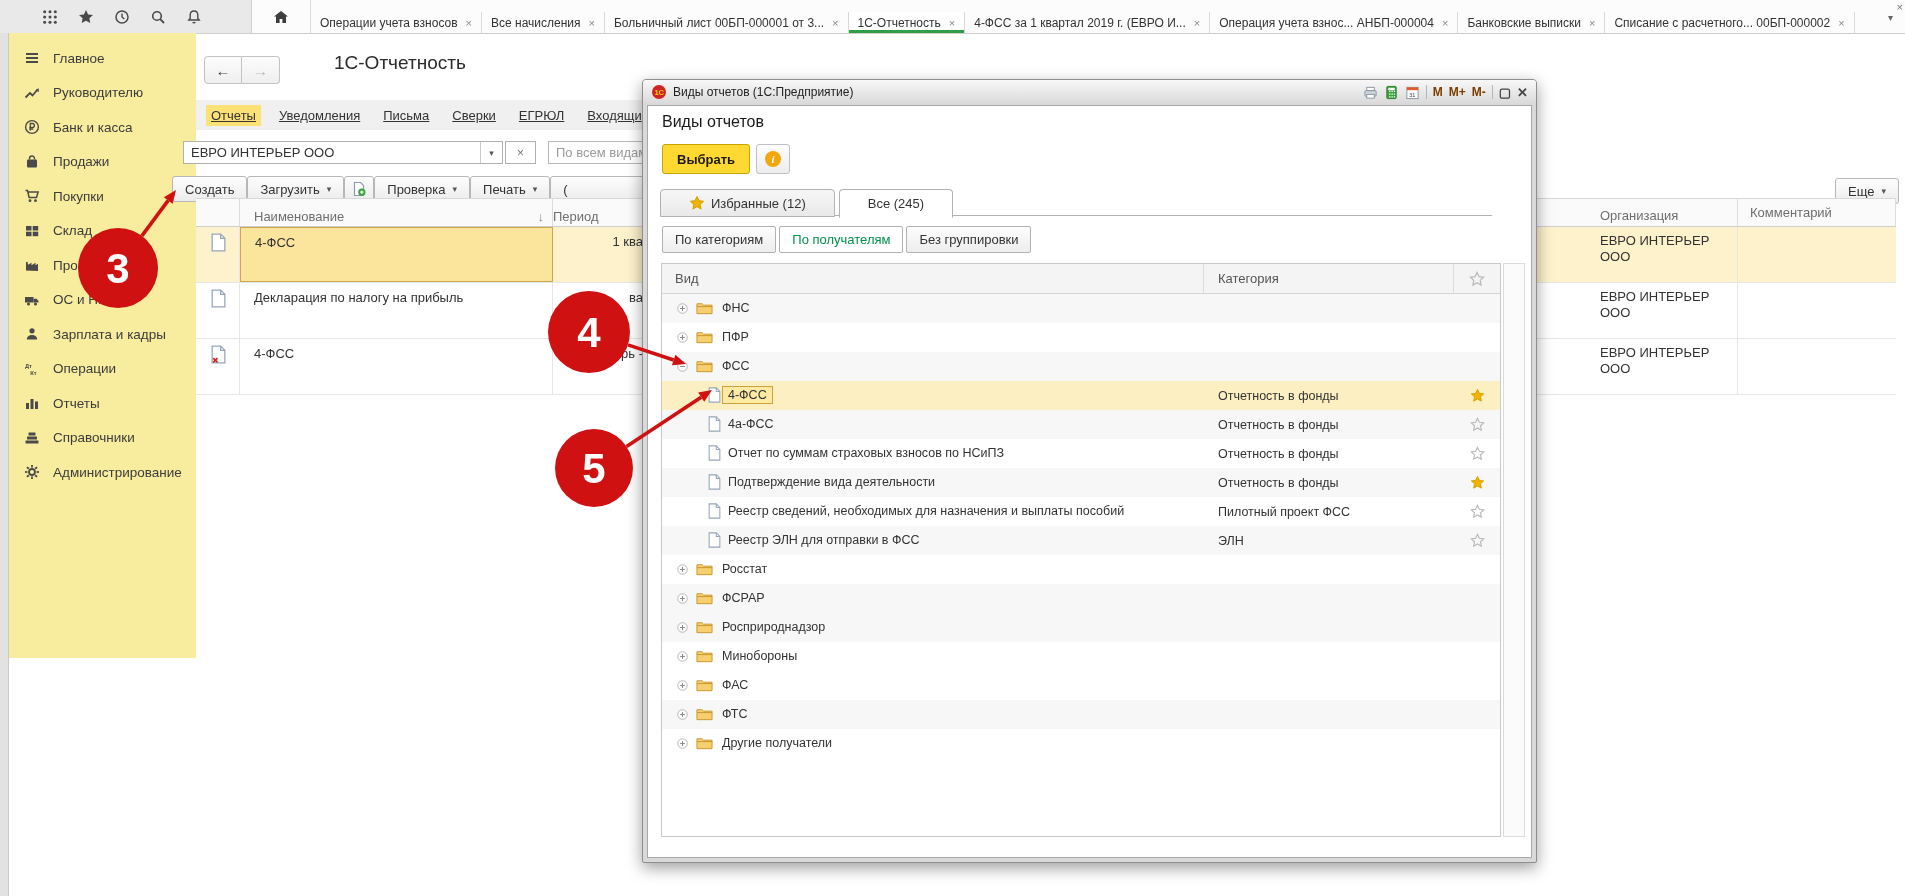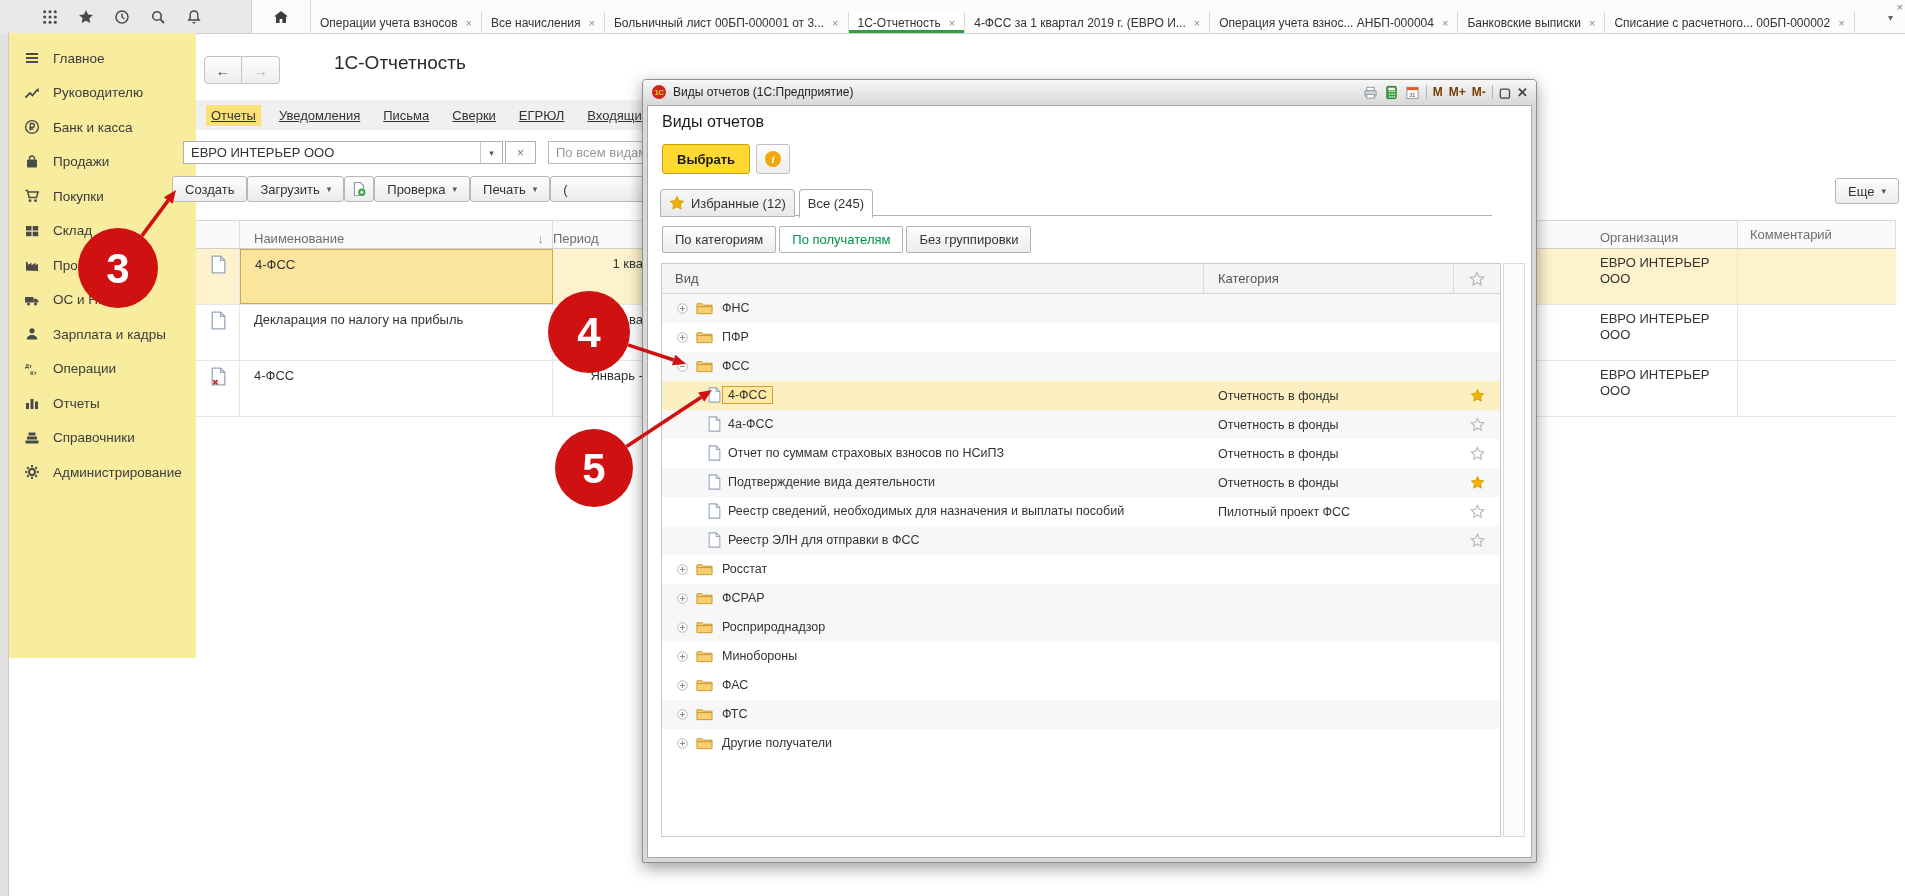--- a/index.html
+++ b/index.html
@@ -55,21 +55,21 @@
 
   .toolbar{position:absolute;left:172px;top:176px;height:27px;display:flex;}
   .btn{height:26px;border:1px solid #b7b7b7;border-radius:3px;background:linear-gradient(#fdfdfd,#ececec);
        font-size:13px;color:#333;display:inline-flex;align-items:center;padding:0 12px;white-space:nowrap;box-sizing:border-box;}
   .btn .dd{margin-left:7px;font-size:9px;color:#555;}
   .btn.iconbtn{width:30px;padding:0;justify-content:center;}
   .btn.partial{width:104px;justify-content:flex-start;}
   .more-btn{position:absolute;left:1835px;top:178px;}
 
   
-  .mtable{position:absolute;left:196px;top:220px;width:1700px;}
+  .mtable{position:absolute;left:196px;top:198px;width:1700px;}
   .mt-row{position:relative;height:55px;border-bottom:1px solid #e6e6e6;background:#fff;}
   .mt-head{height:27px;background:#fafafa;border-top:1px solid #d8d8d8;border-bottom:1px solid #cfcfcf;}
   .mt-cell{position:absolute;top:0;bottom:0;box-sizing:border-box;border-right:1px solid #e6e6e6;overflow:hidden;}
   .mt-head .mt-cell{border-right:1px solid #dcdcdc;color:#6e6e6e;font-size:13px;}
   .c-ic{left:0;width:44px;} .c-name{left:44px;width:313px;} .c-per{left:357px;width:95px;}
   .c-org{left:1394px;width:148px;} .c-com{left:1542px;width:158px;border-right:none;}
   .mt-head .c-name{display:flex;align-items:center;padding-left:14px;}
   .mt-head .c-name .sort{margin-left:auto;margin-right:8px;color:#8a8a8a;}
   .mt-head .c-per,.mt-head .c-org,.mt-head .c-com{display:flex;align-items:center;padding-left:12px;}
   .mt-row .c-ic{padding:6px 0 0 15px;}
@@ -93,21 +93,21 @@
   .m-win{color:#444;font-size:13px;font-weight:bold;}
   .m-client{position:absolute;left:4px;right:4px;top:25px;bottom:4px;background:#fff;border:1px solid #a8a8a8;box-sizing:border-box;}
   .m-heading{position:absolute;left:14px;top:7px;font-size:16px;color:#1a1a1a;}
   .m-select{position:absolute;left:14px;top:38px;height:28px;padding:0 14px;background:#ffd932;border:1px solid #c7a400;
         border-radius:3px;font-size:13px;font-weight:bold;color:#1a1a1a;display:inline-flex;align-items:center;}
   .m-info{position:absolute;left:108px;top:38px;width:32px;height:28px;border:1px solid #c0c0c0;border-radius:3px;
         background:linear-gradient(#fdfdfd,#ededed);display:flex;align-items:center;justify-content:center;}
   .m-info .ib{width:16px;height:16px;border-radius:50%;background:#f2a70c;color:#fff;font-weight:bold;font-size:11px;
         display:flex;align-items:center;justify-content:center;font-family:"Liberation Serif",serif;font-style:italic;}
   .m-tabs{position:absolute;left:12px;top:83px;display:flex;z-index:2;}
-  .m-tab{height:26px;display:inline-flex;align-items:center;padding:0 8px;border:1px solid #b2b2b2;border-radius:4px 4px 0 0;
+  .m-tab{height:26px;display:inline-flex;align-items:center;padding:0 28px;border:1px solid #b2b2b2;border-radius:4px 4px 0 0;
         background:linear-gradient(#f7f7f7,#e9e9e9);font-size:13px;color:#333;margin-right:4px;}
   .m-tab .icon{margin-right:6px;}
   .m-tab.active{background:#fff;border-bottom-color:#fff;height:27px;}
   .m-tabline{position:absolute;left:12px;top:109px;width:832px;border-top:1px solid #b2b2b2;}
   .m-groups{position:absolute;left:14px;top:120px;display:flex;gap:3px;}
   .m-gbtn{height:25px;border:1px solid #b2b2b2;border-radius:2px;background:linear-gradient(#fdfdfd,#ededed);
         font-size:13px;color:#333;display:inline-flex;align-items:center;padding:0 12px;}
   .m-gbtn.sel{background:#fff;color:#00914b;}
   .m-table{position:absolute;left:13px;top:157px;width:840px;height:574px;border:1px solid #c9c9c9;box-sizing:border-box;overflow:hidden;}
   .m-scroll{position:absolute;left:855px;top:157px;width:22px;height:574px;border:1px solid #dcdcdc;background:#fbfbfb;box-sizing:border-box;}
@@ -728,20 +728,21 @@
           <div class="m-trow alt">
             <div class="m-cell m-c-vid">
               <span class="icon tr-doc">
                 <svg viewBox="0 0 14 18" style="width: 13px; height: 16px;">
                   <path d="M1 1h8l4 4v12H1z" fill="#fff" stroke="#98a6ba" stroke-width="1.2"></path>
                   <path d="M9 1v4h4" fill="none" stroke="#98a6ba" stroke-width="1.2"></path>
                 </svg>
               </span>
               <span class="tr-dlabel">Реестр ЭЛН для отправки в ФСС</span>
             </div>
+            <div class="m-cell m-c-cat">ЭЛН</div>
             <div class="m-cell m-c-star">
               <span class="icon">
                 <svg viewBox="0 0 16 16" style="width: 15px; height: 15px;">
                   <path fill="none" stroke="#b8b8b8" stroke-width="1.2" d="M8 1.5l2 4.2 4.6.6-3.4 3.1.9 4.6L8 11.7 3.9 14l.9-4.6L1.4 6.3 6 5.7z"></path>
                 </svg>
               </span>
             </div>
           </div>
           <div class="m-trow">
             <div class="m-cell m-c-vid">

